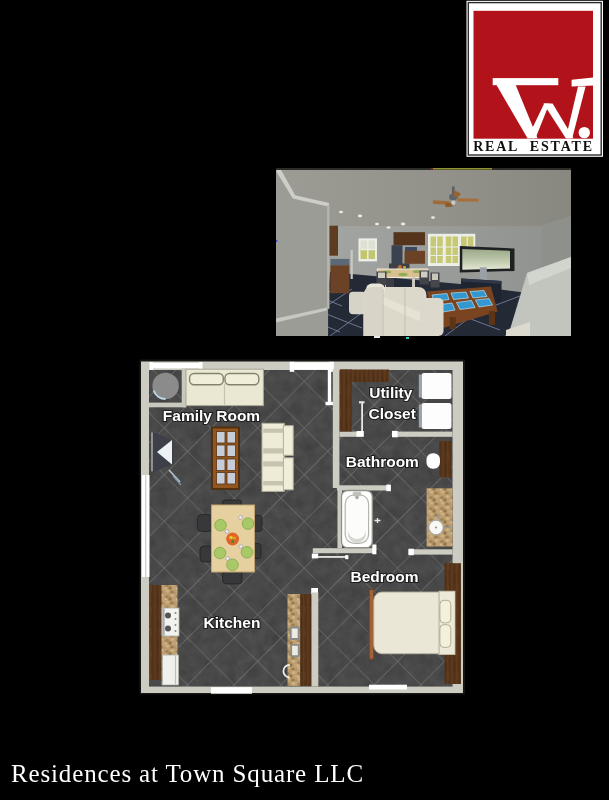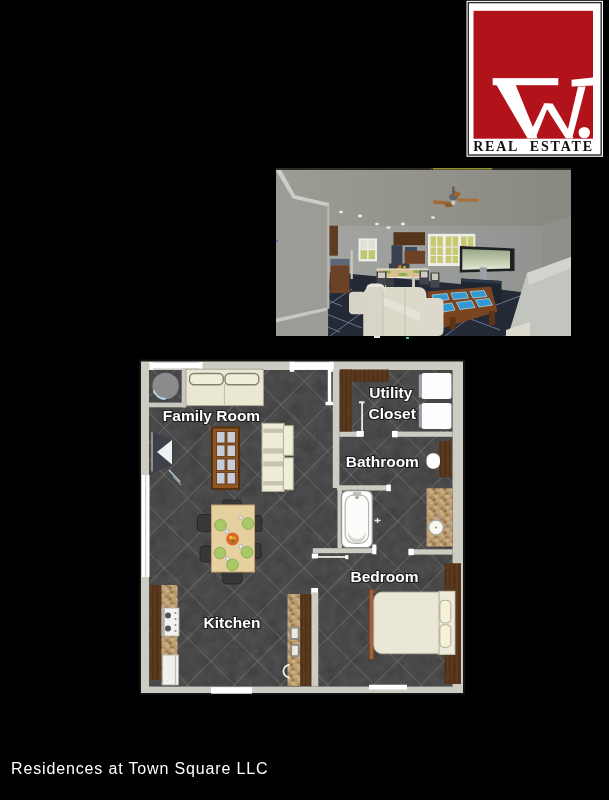--- a/index.html
+++ b/index.html
@@ -463,13 +463,13 @@
   <g font-family="'Liberation Sans',sans-serif" font-weight="bold" font-size="15.5" fill="#fff" stroke="#1e1e1e" stroke-width="2.2" paint-order="stroke" text-anchor="middle">
     <text x="211.5" y="420.5">Family Room</text>
     <text x="390.8" y="397.5">Utility</text>
     <text x="392.2" y="418.5">Closet</text>
     <text x="382.3" y="467">Bathroom</text>
     <text x="384.5" y="581.5">Bedroom</text>
     <text x="232" y="628">Kitchen</text>
   </g>
 </svg>
 
-<div class="abs" style="left:11px;top:760px;font-size:16px;letter-spacing:0.85px;color:#fff;">Residences at Town Square LLC</div>
+<div class="abs" style="left:11px;top:760px;font-size:25px;letter-spacing:0.85px;color:#fff;font-family:Liberation Serif, serif;">Residences at Town Square LLC</div>
 
 </body></html>

